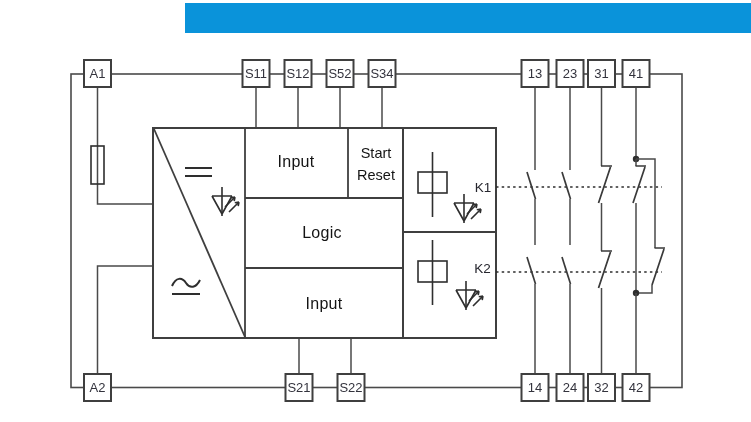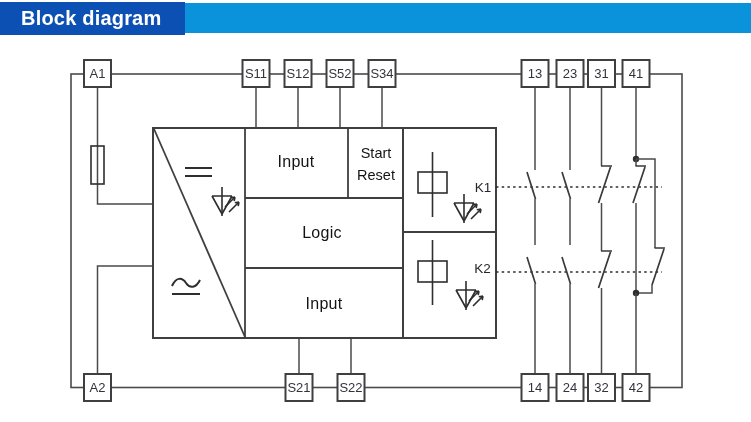--- a/index.html
+++ b/index.html
@@ -35,23 +35,20 @@
   .dot{fill:#2e2e2e;stroke:none;}
   .contact{stroke:#3a3a3a;stroke-width:1.7;fill:none;}
 </style>
 </head>
 <body>
 
 <div id="stage">
 
   <div id="banner">
     <div class="bar-right"></div>
-    <div class="bar-left">
-      <span class="title">Block diagram</span>
-    </div>
   </div>
 
   <svg width="751" height="422" viewBox="0 0 751 422">
     <defs>
       <g id="led-sym">
         <line x1="0" y1="-16" x2="0" y2="13" class="sym"></line>
         <path d="M-10 -7 H10 M-10 -7 L0 11 M10 -7 L0 11" class="sym"></path>
         <path d="M3 4 L13 -6 M13 -6 L8.8 -5.2 M13 -6 L12.2 -1.8" class="sym"></path>
         <path d="M7 9 L17 -1 M17 -1 L12.8 -0.2 M17 -1 L16.2 3.2" class="sym"></path>
       </g>

